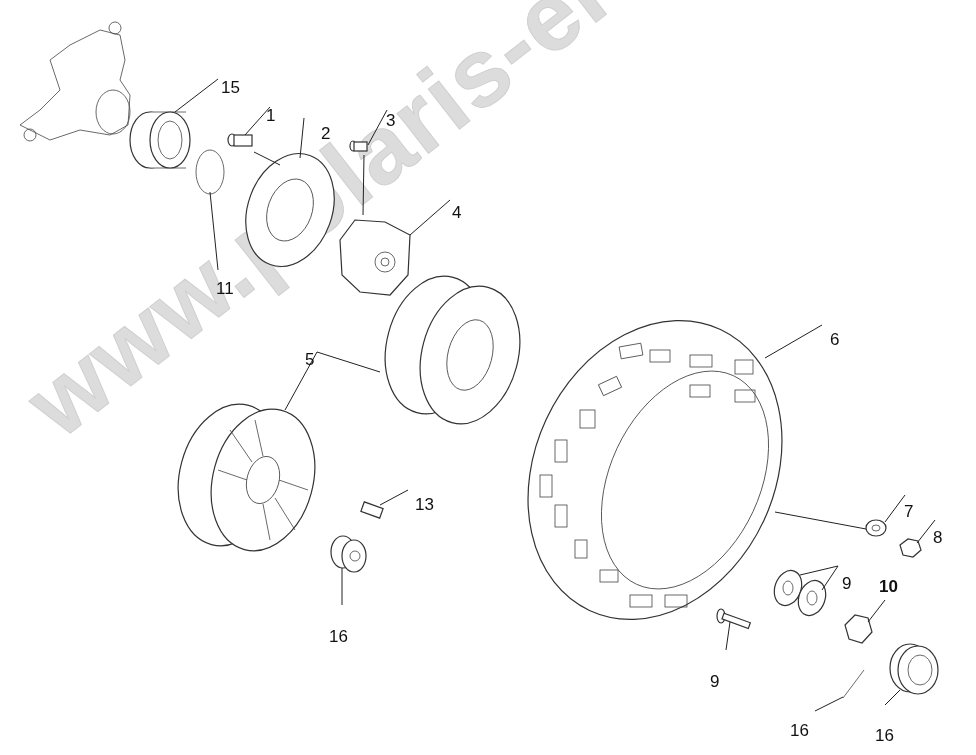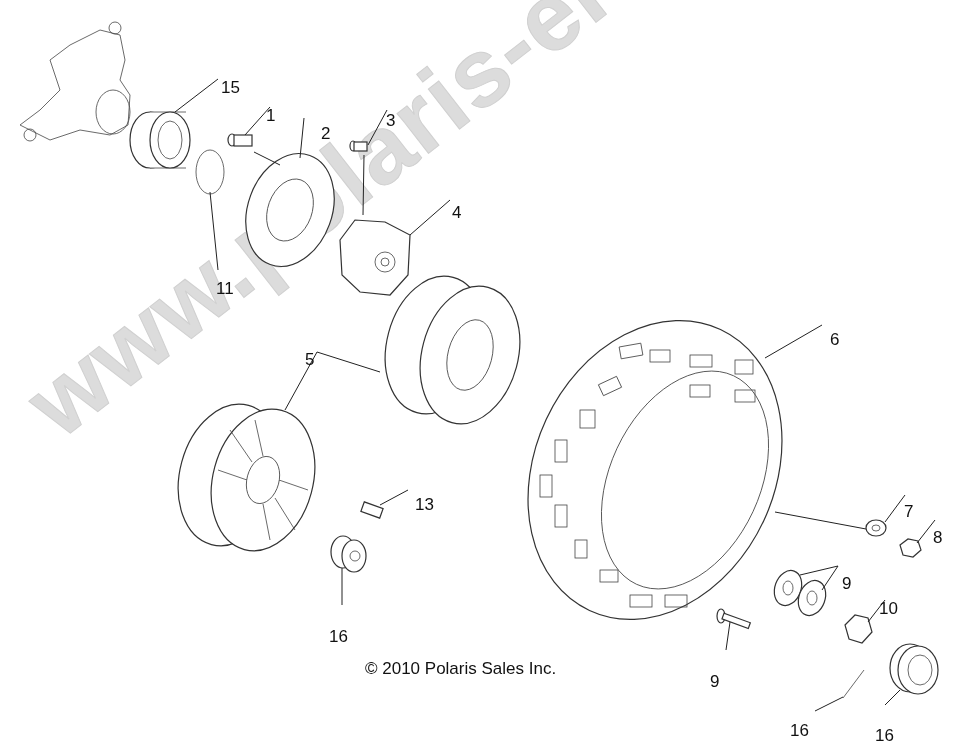--- a/index.html
+++ b/index.html
@@ -170,23 +170,22 @@
 
   <span class="callout" style="left:266px;top:89px;">1</span>
   <span class="callout" style="left:321px;top:107px;">2</span>
   <span class="callout" style="left:386px;top:94px;">3</span>
   <span class="callout" style="left:452px;top:186px;">4</span>
   <span class="callout" style="left:305px;top:333px;">5</span>
   <span class="callout" style="left:830px;top:313px;">6</span>
   <span class="callout" style="left:904px;top:485px;">7</span>
   <span class="callout" style="left:933px;top:511px;">8</span>
   <span class="callout" style="left:842px;top:557px;">9</span>
-  <span class="callout" style="left:879px;top:582px;">10</span>
+  <span class="callout" style="left:879px;top:560px;font-weight:bold;">10</span>
   <span class="callout" style="left:216px;top:262px;">11</span>
   <span class="callout" style="left:790px;top:704px;">16</span>
   <span class="callout" style="left:710px;top:655px;">9</span>
   <span class="callout" style="left:415px;top:478px;">13</span>
   <span class="callout" style="left:221px;top:61px;">15</span>
   <span class="callout" style="left:329px;top:610px;">16</span>
   <span class="callout" style="left:875px;top:709px;">16</span>
 
-  <div class="copyright">© 2010 Polaris Sales Inc.</div>
 </div>
 
 </body></html>

